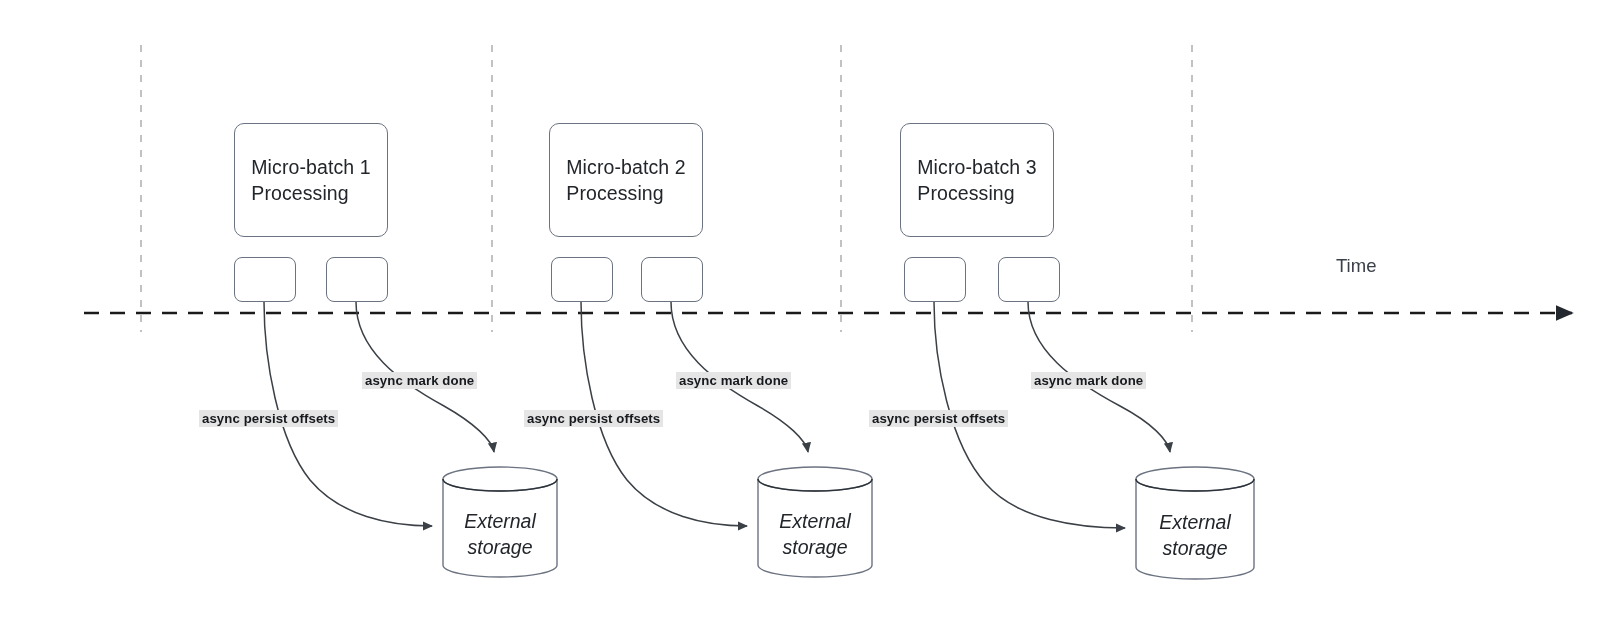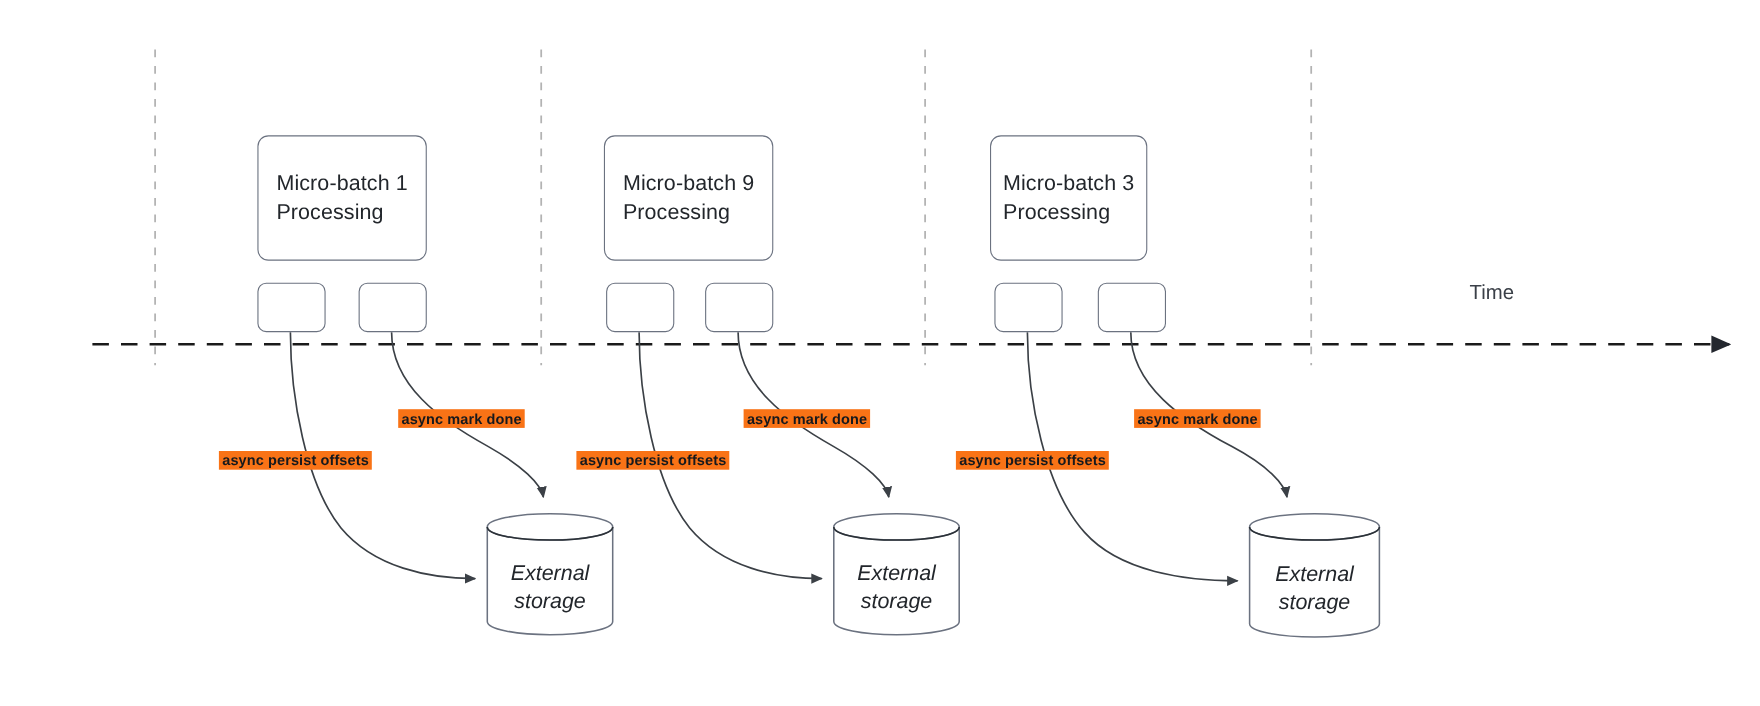--- a/index.html
+++ b/index.html
@@ -63,21 +63,21 @@
     white-space:pre-line;
     pointer-events:none;
   }
 
   
   .edge-label{
     position:absolute;
     font-size:13.2px;
     font-weight:bold;
     color:#16191d;
-    background:#f97316;
+    background:#e5e5e5;
     white-space:nowrap;
     padding:1px 3px;
     z-index:6;
     letter-spacing:.1px;
   }
 
   
   .axis-label{
     position:absolute;
     font-size:18.5px;
@@ -136,40 +136,40 @@
       <path d="M 1 13 C 1 20 27 25 58 25 C 89 25 115 20 115 13" fill="none" stroke="#2b3137" stroke-width="1.4"></path>
     </svg>
     <div class="cyl-label" style="top:42px;">External
 storage</div>
   </div>
 
   <div class="edge-label" style="left:199px;top:410px;">async persist offsets</div>
   <div class="edge-label" style="left:362px;top:372px;">async mark done</div>
 
   <div class="proc-box" style="left:549px;top:123px;width:154px;height:114px;">
-    <div class="proc-label">Micro-batch 9
+    <div class="proc-label">Micro-batch 2
 Processing</div>
   </div>
   <div class="task-box" style="left:551px;top:257px;width:62px;height:45px;"></div>
   <div class="task-box" style="left:641px;top:257px;width:62px;height:45px;"></div>
 
   <div class="cyl" style="left:757px;top:466px;width:116px;height:112px;">
     <svg width="116" height="112" viewBox="0 0 116 112">
       <path d="M 1 13 L 1 99 C 1 106 27 111 58 111 C 89 111 115 106 115 99 L 115 13" fill="#ffffff" stroke="#6b7280" stroke-width="1.4"></path>
       <ellipse cx="58" cy="13" rx="57" ry="12" fill="#ffffff" stroke="#6b7280" stroke-width="1.4"></ellipse>
       <path d="M 1 13 C 1 20 27 25 58 25 C 89 25 115 20 115 13" fill="none" stroke="#2b3137" stroke-width="1.4"></path>
     </svg>
     <div class="cyl-label" style="top:42px;">External
 storage</div>
   </div>
 
   <div class="edge-label" style="left:524px;top:410px;">async persist offsets</div>
   <div class="edge-label" style="left:676px;top:372px;">async mark done</div>
 
-  <div class="proc-box" style="left:900px;top:123px;width:143px;height:114px;">
+  <div class="proc-box" style="left:900px;top:123px;width:154px;height:114px;">
     <div class="proc-label">Micro-batch 3
 Processing</div>
   </div>
   <div class="task-box" style="left:904px;top:257px;width:62px;height:45px;"></div>
   <div class="task-box" style="left:998px;top:257px;width:62px;height:45px;"></div>
 
   <div class="cyl" style="left:1135px;top:466px;width:120px;height:114px;">
     <svg width="120" height="114" viewBox="0 0 120 114">
       <path d="M 1 13 L 1 101 C 1 108 28 113 60 113 C 92 113 119 108 119 101 L 119 13" fill="#ffffff" stroke="#6b7280" stroke-width="1.4"></path>
       <ellipse cx="60" cy="13" rx="59" ry="12" fill="#ffffff" stroke="#6b7280" stroke-width="1.4"></ellipse>

